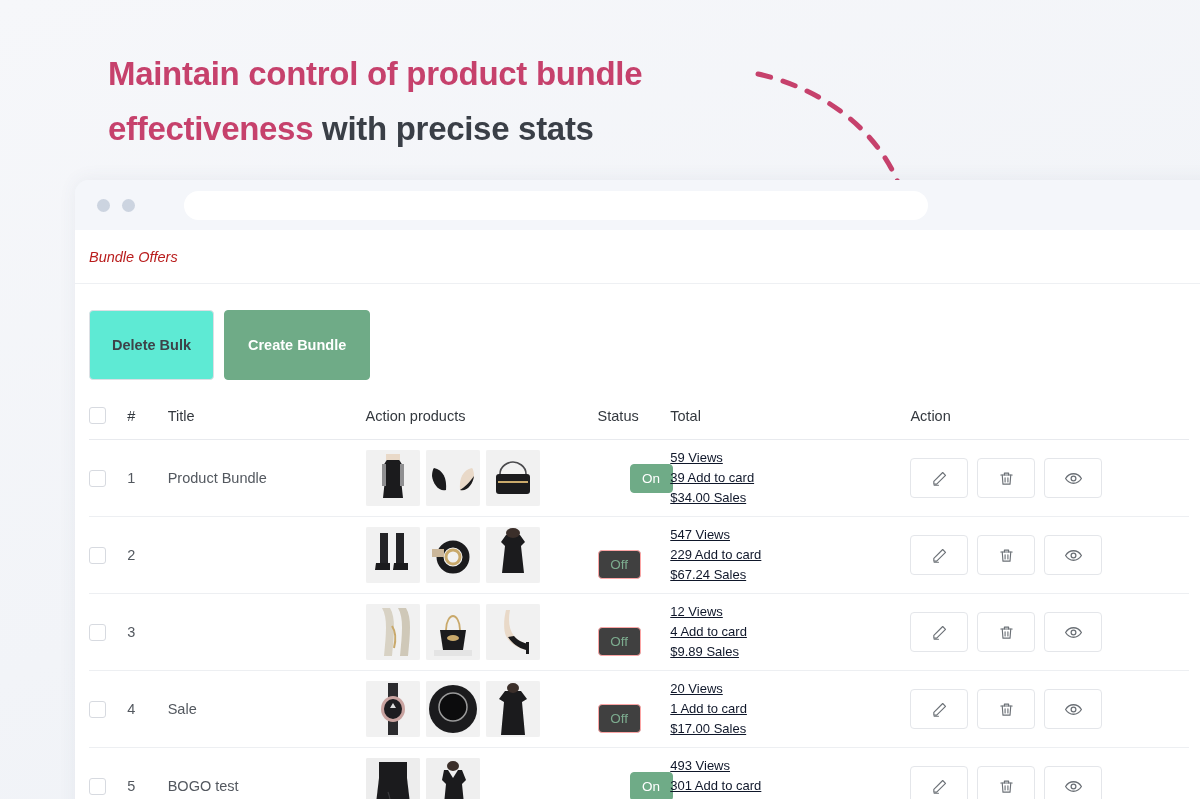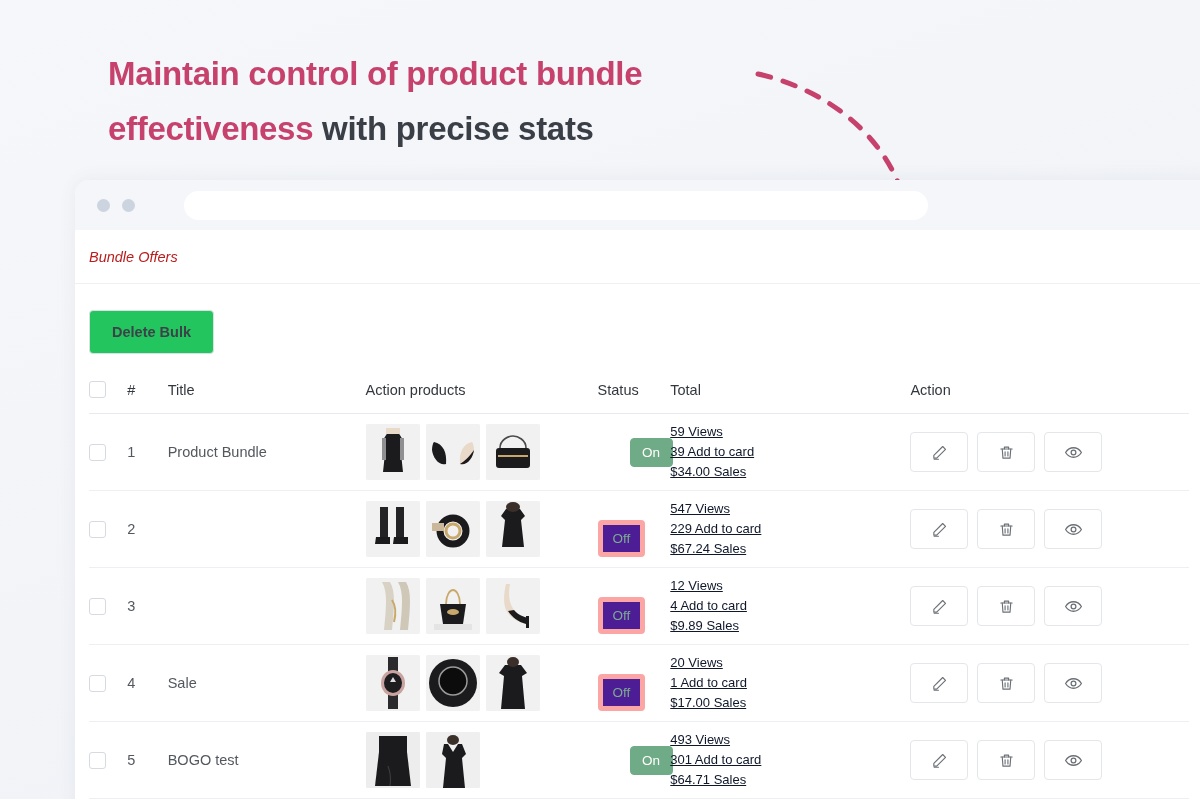--- a/index.html
+++ b/index.html
@@ -86,22 +86,22 @@
   
   .content { padding: 26px 0 0 14px; }
   .btn-row { display: flex; gap: 10px; margin-bottom: 27px; }
   .btn {
     font-family: "Liberation Sans", sans-serif;
     font-size: 14.5px;
     cursor: pointer;
     border-radius: 4px;
   }
   .btn-secondary {
-    padding: 13px 22px;
-    background: #22c55e;
+    padding: 26px 22px;
+    background: #5eead4;
     border: 1px solid #dcdfe4;
     color: #3d4248;
     font-weight: bold;
   }
   .btn-primary {
     padding: 14px 23px;
     background: #6fab87;
     border: 1px solid #6fab87;
     color: #ffffff;
     font-weight: bold;
@@ -160,21 +160,21 @@
 
   .badge {
     display: inline-block;
     min-width: 43px;
     text-align: center;
     font-size: 13.5px;
     padding: 6px 10px;
     border-radius: 4px;
   }
   .badge-on  { background: #6fab87; border: 1px solid #6fab87; color: #ffffff; margin-left: 32px; }
-  .badge-off { background: #4c1d95; border: 5px solid #fca5a5; color: #7cab8e; margin-top: 19px; }
+  .badge-off { background: #404040; border: 1px solid #fca5a5; color: #7cab8e; margin-top: 19px; }
 
   .stats { line-height: 1.52; color: #0f172a; font-size: 13px; text-decoration: underline; }
 
   .actions { display: flex; gap: 9px; justify-content: flex-start; }
   .icon-btn {
     width: 58px; height: 40px;
     background: #ffffff;
     border: 1px solid #e4e6ea;
     border-radius: 4px;
     display: flex; align-items: center; justify-content: center;
@@ -209,20 +209,21 @@
   <div class="app-body">
 
     <div class="app-topbar">
       <span class="app-topbar-title">Bundle Offers</span>
     </div>
 
     <div class="content">
 
       <div class="btn-row">
         <button class="btn btn-secondary">Delete Bulk</button>
+        <button class="btn btn-primary">Create Bundle</button>
       </div>
 
       <table class="bundle-table">
         <colgroup>
           <col class="col-check">
             <col class="col-num">
             <col class="col-title">
           <col class="col-prod">
             <col class="col-status">
             <col class="col-total">

